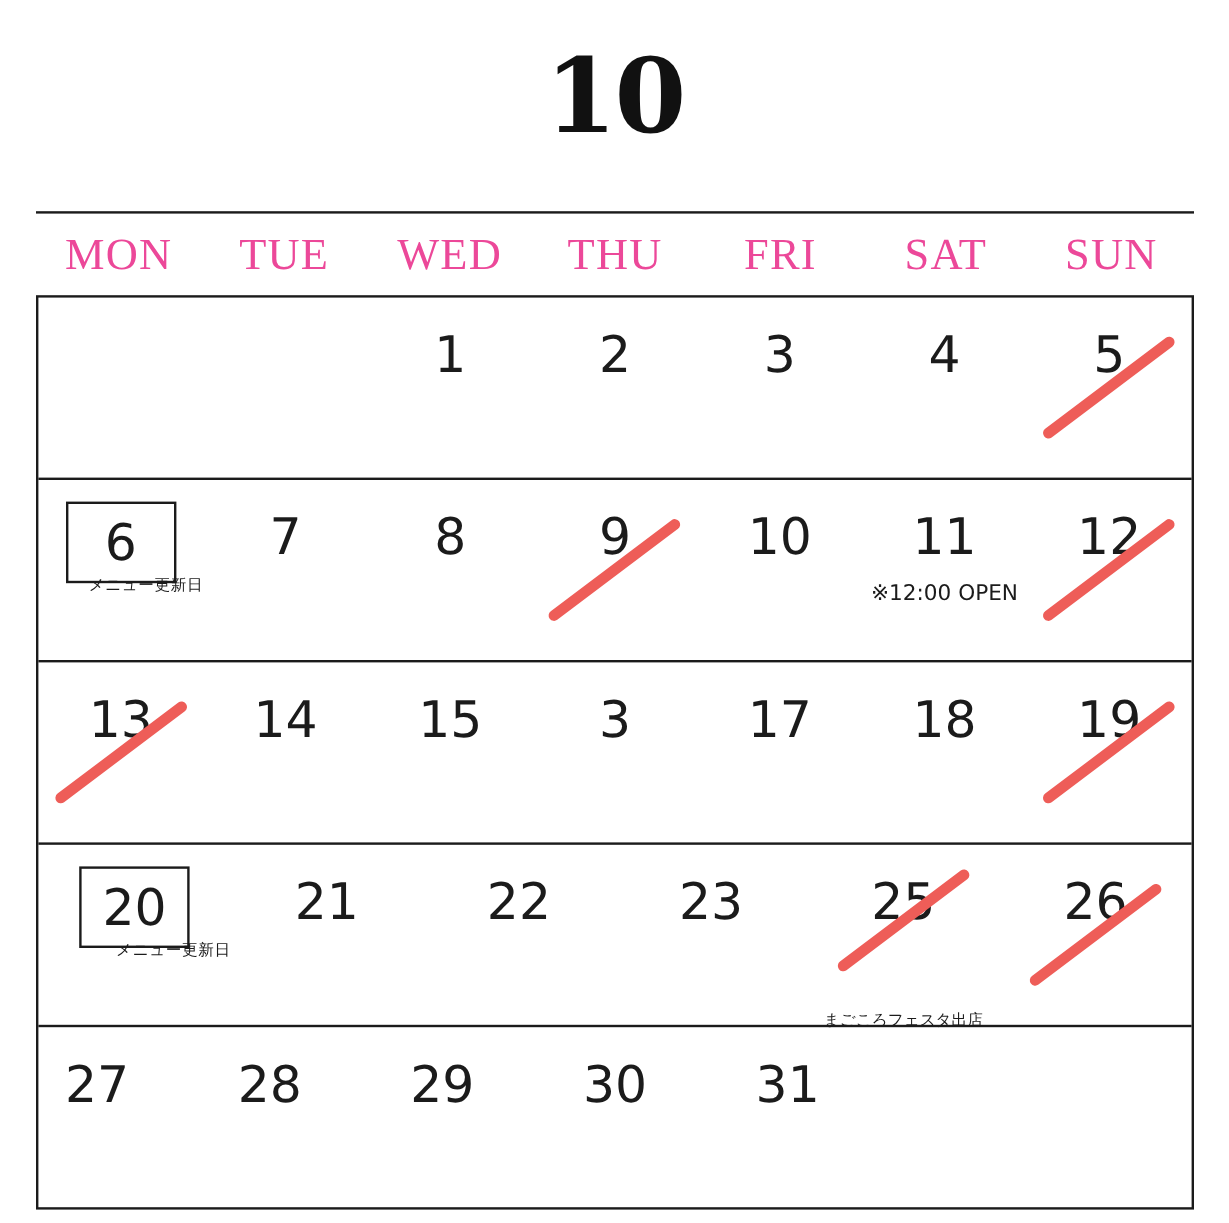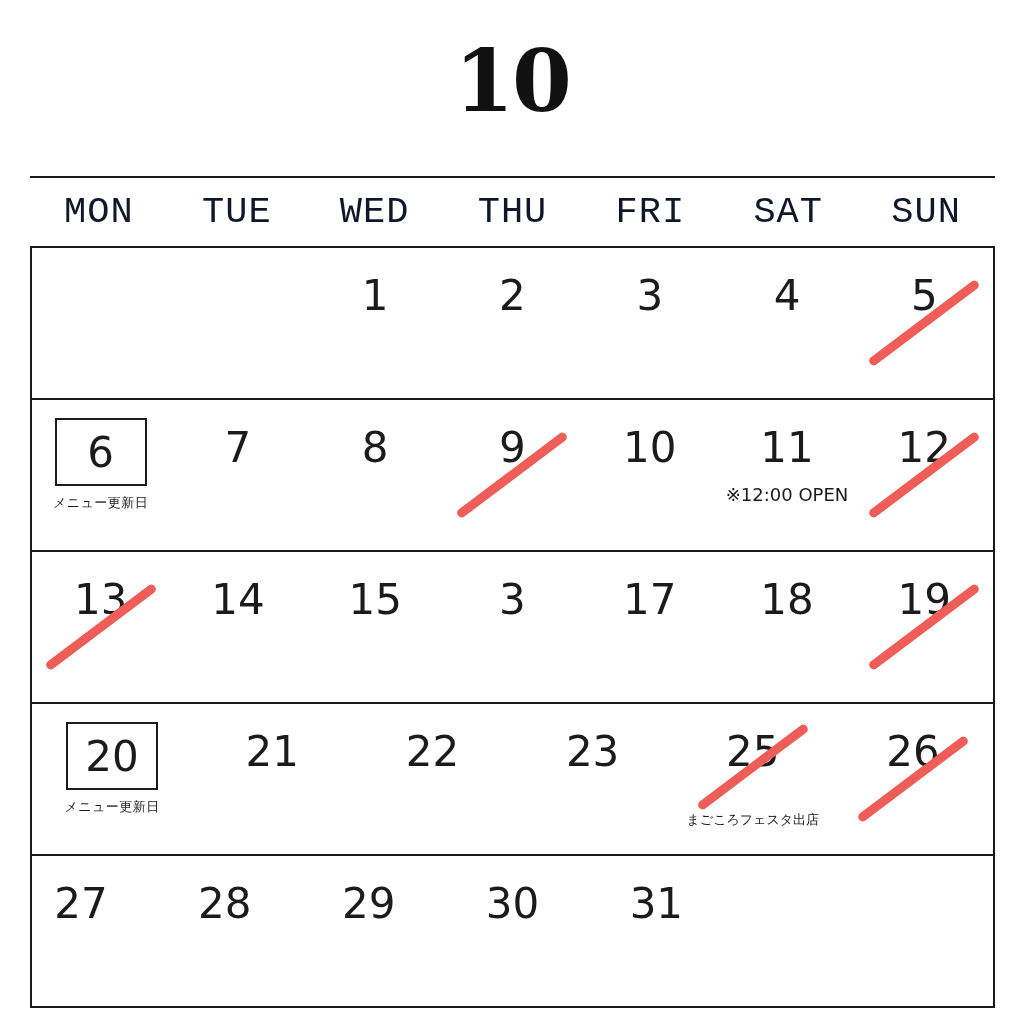--- a/index.html
+++ b/index.html
@@ -46,22 +46,22 @@
     border-top: 2px solid #1b1b1b;
     height: 68px;
   }
   .dow {
     flex: 1 1 0;
     display: flex;
     align-items: center;
     justify-content: center;
     font-size: 37px;
     letter-spacing: 1px;
-    color: #0f172a;
-    font-family: Liberation Mono, monospace;
+    color: #ec4899;
+    font-family: Liberation Serif, serif;
   }
   .grid {
     border-top: 2px solid #1b1b1b;
     border-left: 2px solid #1b1b1b;
     border-right: 2px solid #1b1b1b;
     border-bottom: 2px solid #1b1b1b;
   }
   .week {
     display: flex;
     height: 150px;
@@ -107,30 +107,31 @@
     left: 0;
     width: 100%;
     text-align: center;
     font-size: 13px;
     line-height: 1.2;
     color: #1b1b1b;
     font-family: "DejaVu Sans", sans-serif;
     white-space: nowrap;
   }
   .note.under-box {
-    top: 95px;
+    top: 81px;
     letter-spacing: 0.5px;
+    text-align: right;
   }
   .note.open-note {
     top: 84px;
     font-size: 18px;
     letter-spacing: 0px;
   }
   .note.festa-note {
-    top: 108px;
+    top: 139px;
     font-size: 13px;
     letter-spacing: 0px;
   }
   
   .strike {
     position: absolute;
     left: 50%;
     top: 50%;
     width: 135px;
     height: 9px;

